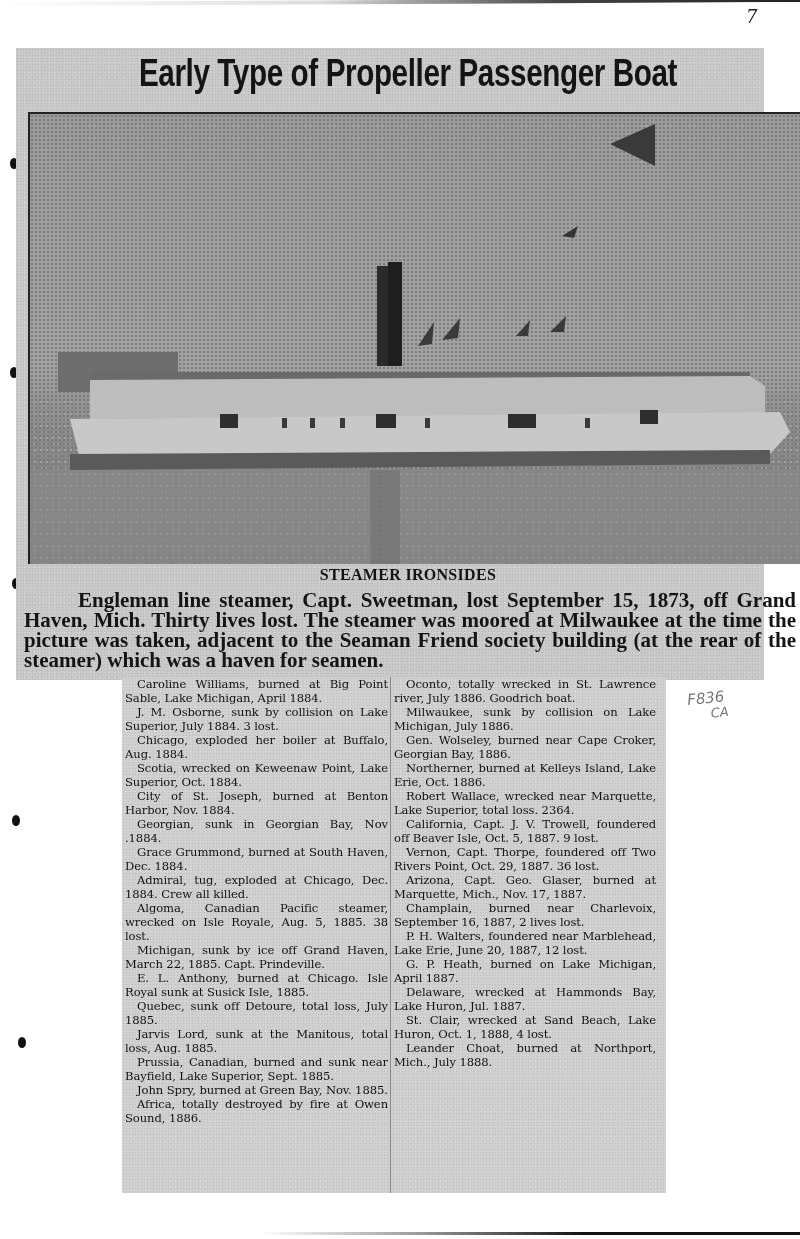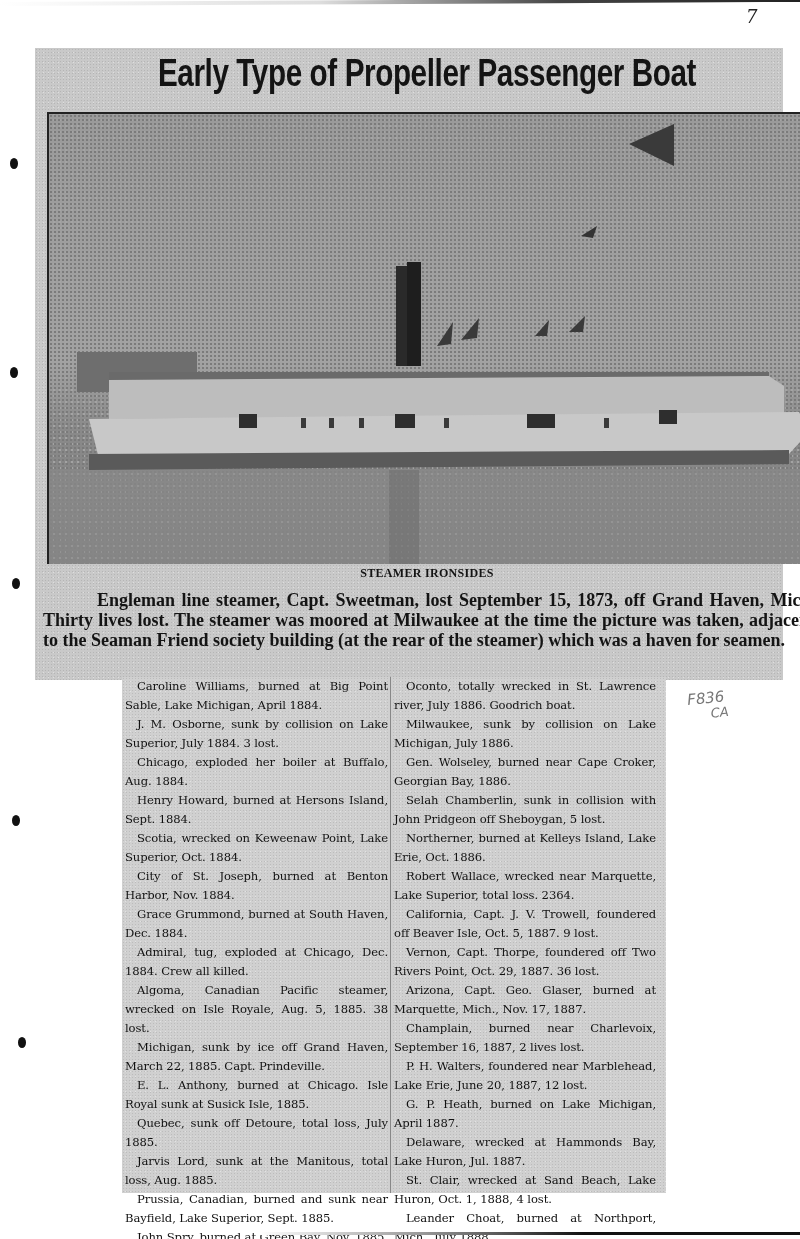--- a/index.html
+++ b/index.html
@@ -20,21 +20,20 @@
     transform: skewY(-0.3deg);
   }
   .clipping {
     position: absolute; left: 16px; top: 48px; width: 748px; height: 632px;
     background: #c9c9c9;
     background-image:
       radial-gradient(#b5b5b5 0.6px, transparent 0.8px),
       radial-gradient(#dedede 0.6px, transparent 0.8px);
     background-size: 3px 3px, 5px 5px;
     background-position: 0 0, 1px 2px;
-    margin-left: 19px;
   }
   .headline {
     position: absolute; left: 0; top: 4px; width: 784px; text-align: center;
     font-family: "Liberation Sans", sans-serif; font-weight: bold;
     font-size: 38px; letter-spacing: -0.5px; color: #141414;
     transform: scaleX(0.78); transform-origin: center;
   }
   .photo {
     position: absolute; left: 12px; top: 64px; width: 772px; height: 450px;
     background: #8e8e8e;
@@ -47,41 +46,41 @@
       radial-gradient(#7a7a7a 0.7px, transparent 1px),
       radial-gradient(#a4a4a4 0.7px, transparent 1px),
       linear-gradient(180deg, #9a9a9a 0%, #a2a2a2 55%, #8a8a8a 70%, #7e7e7e 100%);
     background-size: 4px 4px, 6px 6px, 100% 100%;
     background-position: 0 0, 2px 3px, 0 0;
   }
   .photo svg { position: absolute; left: 0; top: 0; }
   .caption-title {
     position: absolute; left: 0; top: 518px; width: 784px; text-align: center;
     font-family: "Liberation Serif", serif; font-weight: bold;
-    font-size: 12px; letter-spacing: 0.3px; color: #141414;
+    font-size: 16px; letter-spacing: 0.3px; color: #141414;
   }
   .caption-body {
     position: absolute; left: 8px; top: 542px; width: 772px;
     font-family: "Liberation Serif", serif; font-weight: bold;
-    font-size: 18px; line-height: 20px; color: #141414;
+    font-size: 21px; line-height: 20px; color: #141414;
     text-align: justify; text-indent: 54px;
   }
   .columns {
     position: absolute; left: 122px; top: 677px; width: 544px; height: 516px;
     background: #d0d0d0;
     background-image:
       radial-gradient(#bcbcbc 0.6px, transparent 0.8px),
       radial-gradient(#e2e2e2 0.6px, transparent 0.8px);
     background-size: 3px 3px, 5px 5px;
     background-position: 0 0, 1px 2px;
     display: flex;
   }
   .col {
     width: 268px; padding: 0 2px 15px 3px; box-sizing: border-box;
-    font-family: "DejaVu Serif", serif; font-size: 11.6px; line-height: 19px;
+    font-family: "DejaVu Serif", serif; font-size: 11.6px; line-height: 14px;
     color: #111; letter-spacing: -0.1px;
   }
   .col + .col { border-left: 1px solid #888; }
   .entry { text-align: justify; text-indent: 12px; margin: 0; }
   .handwriting {
     position: absolute; left: 688px; top: 690px;
     font-family: "DejaVu Sans", sans-serif; font-style: italic;
     color: #777; font-size: 15px; line-height: 16px;
     transform: rotate(-6deg);
   }
@@ -150,39 +149,38 @@
 
   <div class="caption-title">STEAMER IRONSIDES</div>
   <div class="caption-body">Engleman line steamer, Capt. Sweetman, lost September 15, 1873, off Grand Haven, Mich. Thirty lives lost. The steamer was moored at Milwaukee at the time the picture was taken, adjacent to the Seaman Friend society building (at the rear of the steamer) which was a haven for seamen.</div>
 </div>
 
 <div class="columns">
   <div class="col">
     <p class="entry">Caroline Williams, burned at Big Point Sable, Lake Michigan, April 1884.</p>
     <p class="entry">J. M. Osborne, sunk by collision on Lake Superior, July 1884. 3 lost.</p>
     <p class="entry">Chicago, exploded her boiler at Buffalo, Aug. 1884.</p>
-    <p class="entry">Henry Howard, burned at Hersons Island, Sept. 1884.</p>
     <p class="entry">Scotia, wrecked on Keweenaw Point, Lake Superior, Oct. 1884.</p>
     <p class="entry">City of St. Joseph, burned at Benton Harbor, Nov. 1884.</p>
+    <p class="entry">Georgian, sunk in Georgian Bay, Nov .1884.</p>
     <p class="entry">Grace Grummond, burned at South Haven, Dec. 1884.</p>
     <p class="entry">Admiral, tug, exploded at Chicago, Dec. 1884. Crew all killed.</p>
     <p class="entry">Algoma, Canadian Pacific steamer, wrecked on Isle Royale, Aug. 5, 1885. 38 lost.</p>
     <p class="entry">Michigan, sunk by ice off Grand Haven, March 22, 1885. Capt. Prindeville.</p>
     <p class="entry">E. L. Anthony, burned at Chicago. Isle Royal sunk at Susick Isle, 1885.</p>
     <p class="entry">Quebec, sunk off Detoure, total loss, July 1885.</p>
     <p class="entry">Jarvis Lord, sunk at the Manitous, total loss, Aug. 1885.</p>
     <p class="entry">Prussia, Canadian, burned and sunk near Bayfield, Lake Superior, Sept. 1885.</p>
     <p class="entry">John Spry, burned at Green Bay, Nov. 1885.</p>
     <p class="entry">Africa, totally destroyed by fire at Owen Sound, 1886.</p>
   </div>
   <div class="col">
     <p class="entry">Oconto, totally wrecked in St. Lawrence river, July 1886. Goodrich boat.</p>
     <p class="entry">Milwaukee, sunk by collision on Lake Michigan, July 1886.</p>
     <p class="entry">Gen. Wolseley, burned near Cape Croker, Georgian Bay, 1886.</p>
-    <p class="entry">Selah Chamberlin, sunk in collision with John Pridgeon off Sheboygan, 5 lost.</p>
     <p class="entry">Northerner, burned at Kelleys Island, Lake Erie, Oct. 1886.</p>
     <p class="entry">Robert Wallace, wrecked near Marquette, Lake Superior, total loss. 2364.</p>
     <p class="entry">California, Capt. J. V. Trowell, foundered off Beaver Isle, Oct. 5, 1887. 9 lost.</p>
     <p class="entry">Vernon, Capt. Thorpe, foundered off Two Rivers Point, Oct. 29, 1887. 36 lost.</p>
     <p class="entry">Arizona, Capt. Geo. Glaser, burned at Marquette, Mich., Nov. 17, 1887.</p>
     <p class="entry">Champlain, burned near Charlevoix, September 16, 1887, 2 lives lost.</p>
     <p class="entry">P. H. Walters, foundered near Marblehead, Lake Erie, June 20, 1887, 12 lost.</p>
     <p class="entry">G. P. Heath, burned on Lake Michigan, April 1887.</p>
     <p class="entry">Delaware, wrecked at Hammonds Bay, Lake Huron, Jul. 1887.</p>
     <p class="entry">St. Clair, wrecked at Sand Beach, Lake Huron, Oct. 1, 1888, 4 lost.</p>

